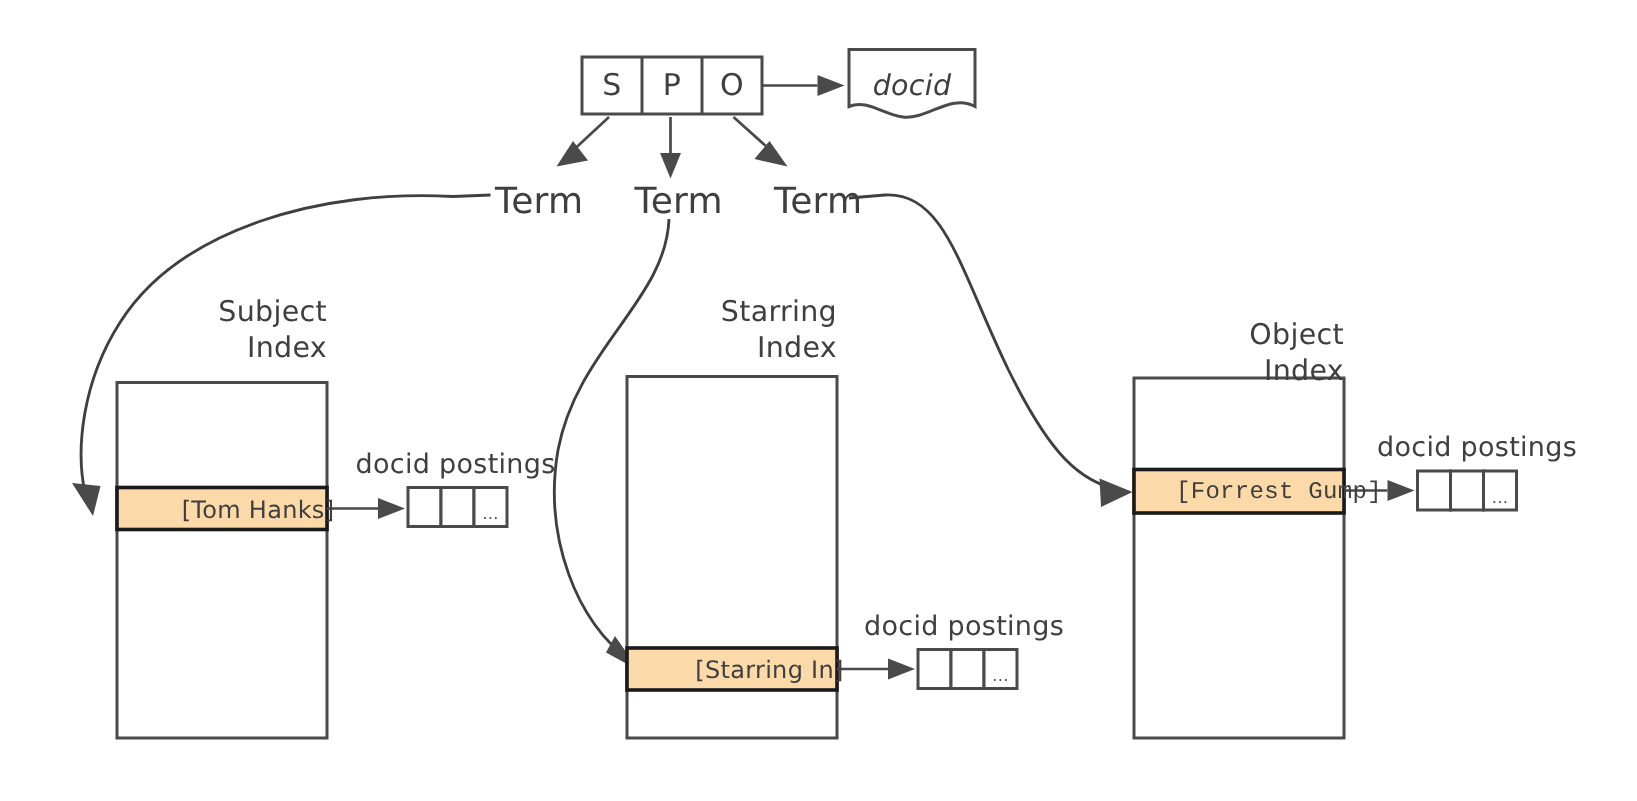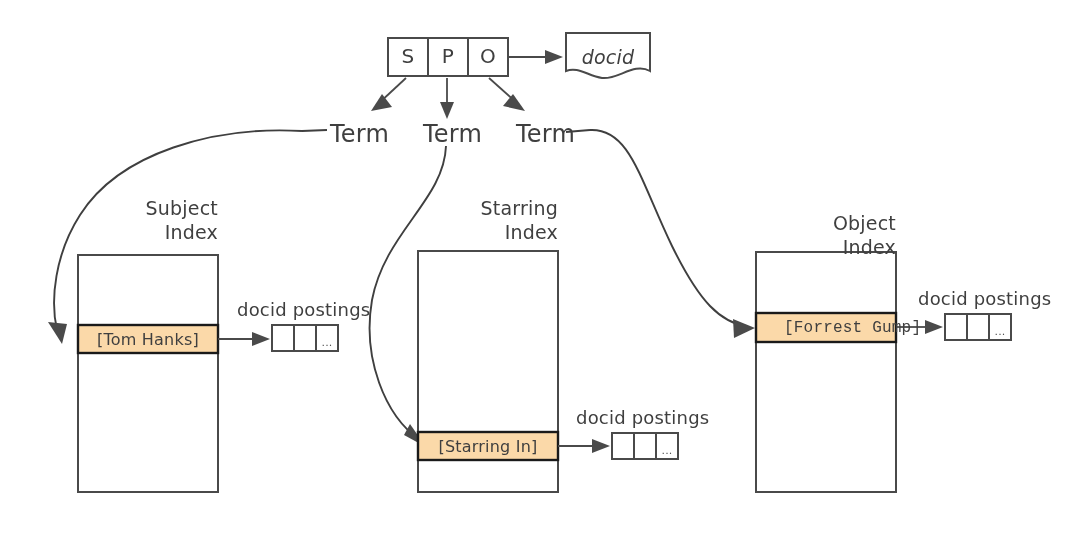--- a/index.html
+++ b/index.html
@@ -202,29 +202,29 @@
   <div class="lbl docid-label" style="left:566px; top:46px; width:84px; text-align:center;">docid</div>
 
   <div class="lbl term-label" style="left:330px; top:120px;">Term</div>
   <div class="lbl term-label" style="left:423px; top:120px;">Term</div>
   <div class="lbl term-label" style="left:516px; top:120px;">Term</div>
 
   <div class="lbl index-title" style="left:78px; top:197px; width:140px;">
     <div>Subject</div>
     <div>Index</div>
   </div>
-  <div class="lbl row-label" style="left:78px; top:331px; width:140px;">[Tom Hanks]</div>
+  <div class="lbl row-label" style="left:78px; top:331px; width:140px;padding-left:24px;">[Tom Hanks]</div>
   <div class="lbl postings-label" style="left:237px; top:299px;">docid postings</div>
   <div class="lbl ellipsis-cell" style="left:316px; top:337px; width:22px;">...</div>
 
   <div class="lbl index-title" style="left:418px; top:197px; width:140px;">
     <div>Starring</div>
     <div>Index</div>
   </div>
-  <div class="lbl row-label" style="left:418px; top:438px; width:140px;">[Starring In]</div>
+  <div class="lbl row-label" style="left:418px; top:438px; width:140px;padding-left:25px;">[Starring In]</div>
   <div class="lbl postings-label" style="left:576px; top:407px;">docid postings</div>
   <div class="lbl ellipsis-cell" style="left:656px; top:445px; width:22px;">...</div>
 
   <div class="lbl index-title" style="left:756px; top:212px; width:140px;">
     <div>Object</div>
     <div>Index</div>
   </div>
   <div class="lbl row-label" style="left:784px; top:319px; width:127px;font-family:Liberation Mono, monospace;">[Forrest Gump]</div>
   <div class="lbl postings-label" style="left:918px; top:288px;">docid postings</div>
   <div class="lbl ellipsis-cell" style="left:989px; top:326px; width:22px;">...</div>

